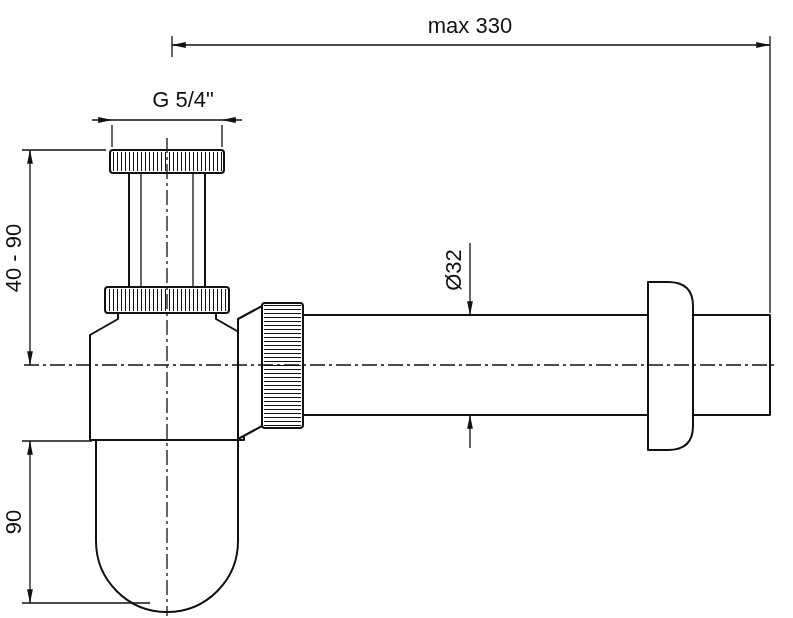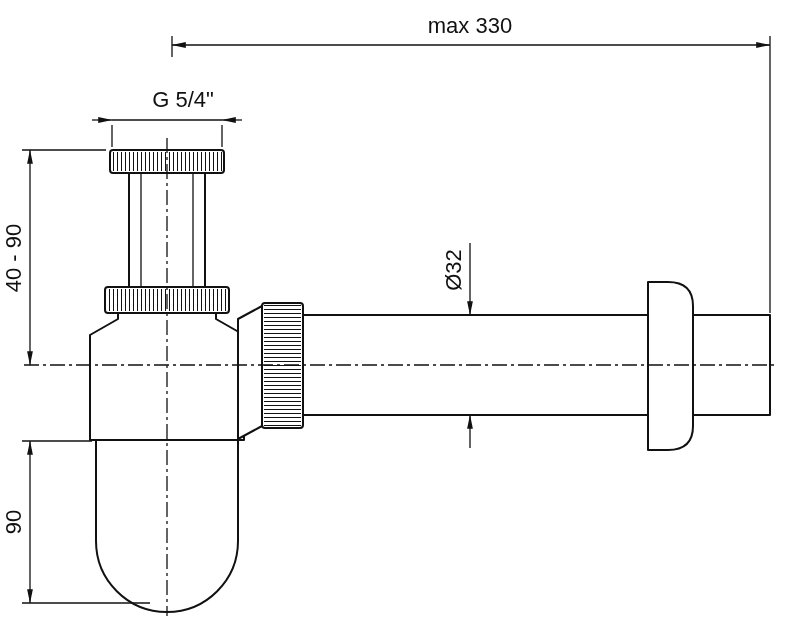--- a/index.html
+++ b/index.html
@@ -1,19 +1,20 @@
 <!DOCTYPE html>
 <html><head>
 <meta charset="utf-8">
 <style>
   html,body{margin:0;padding:0;background:#ffffff;}
   .stage{
     width:793px;height:618px;position:relative;overflow:hidden;
     background:#ffffff;
     font-family:"Liberation Sans", sans-serif;
+    border-radius:25px;
   }
   svg{display:block;}
   .dim-text{
     font-family:"Liberation Sans", sans-serif;
     font-size:22px;
     fill:#111111;
   }
   .outline{stroke:#111111;stroke-width:2;stroke-linejoin:round;stroke-linecap:round;}
   .thin{stroke:#111111;stroke-width:1.3;fill:none;}
   .center{stroke:#111111;stroke-width:1.3;fill:none;stroke-dasharray:15 4 3 4;}

